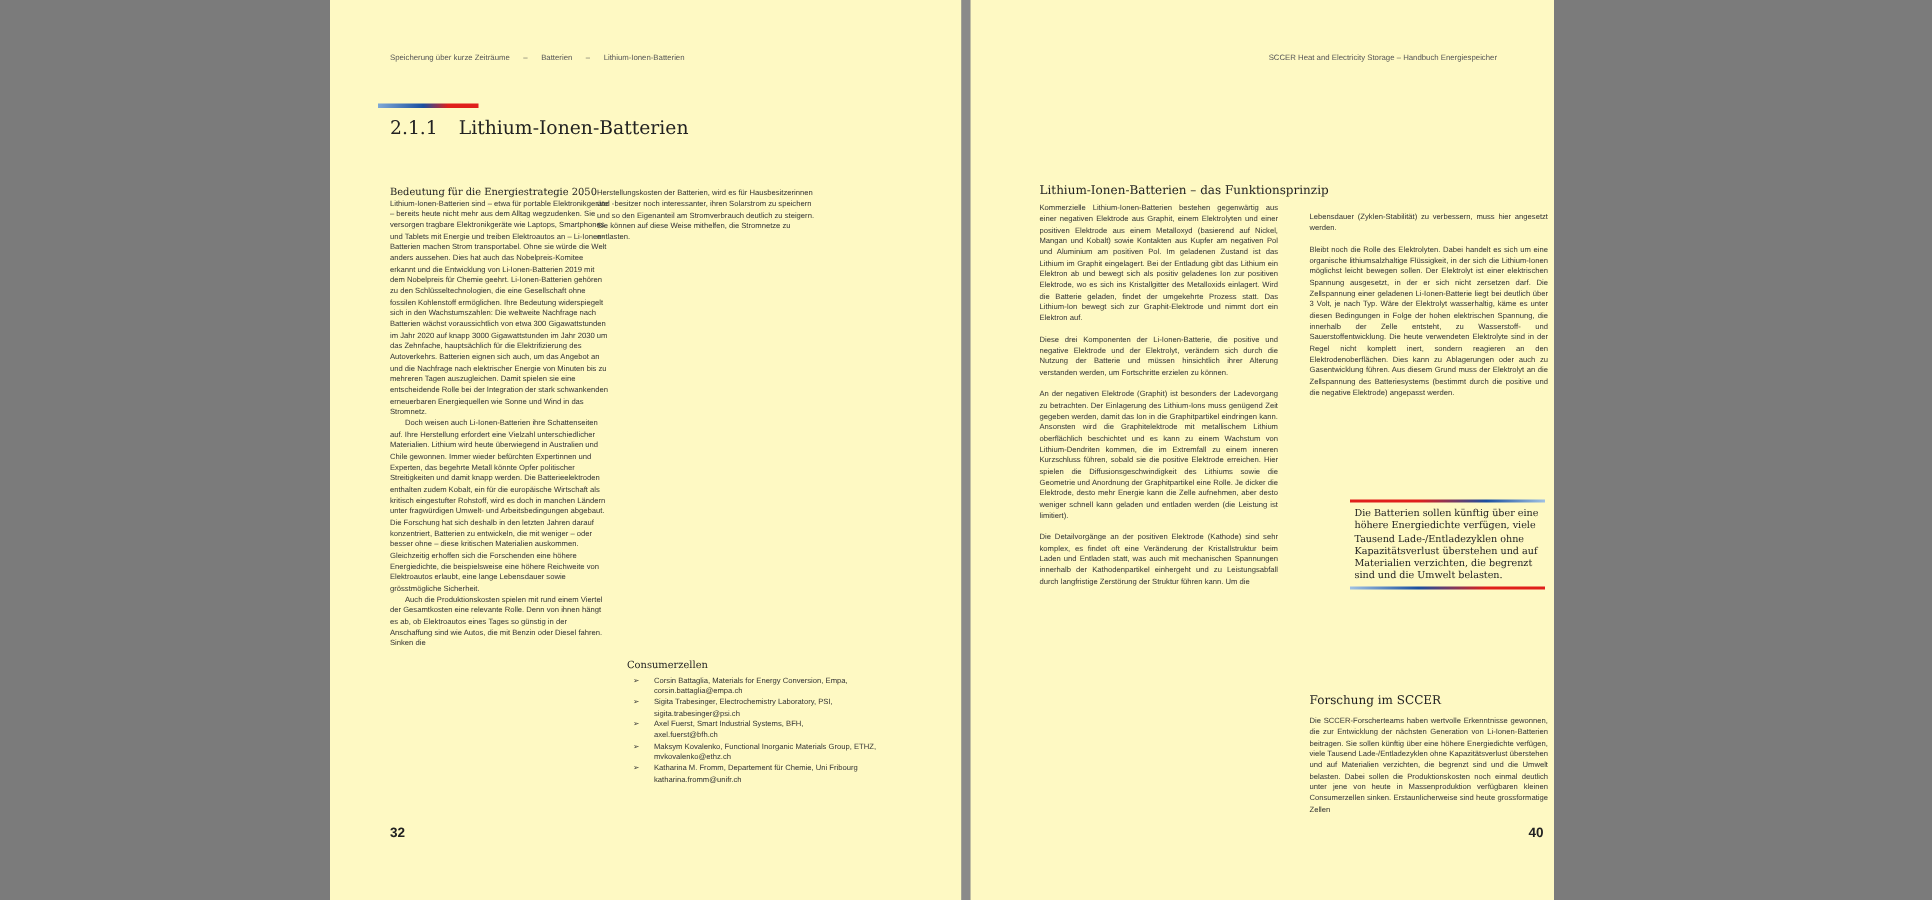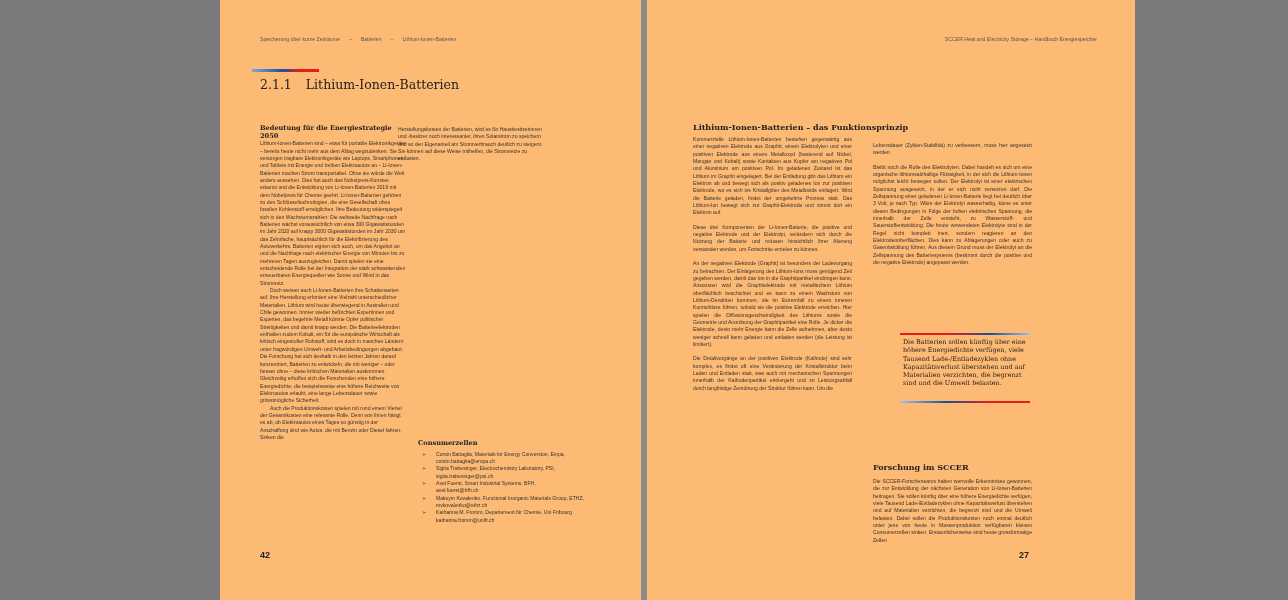--- a/index.html
+++ b/index.html
@@ -4,24 +4,24 @@
 <style>
   html, body { margin: 0; padding: 0; }
   body {
     width: 1288px; height: 600px; overflow: hidden;
     background: #7b7b7b;
     font-family: "Liberation Sans", sans-serif;
     position: relative;
   }
   .page {
     position: absolute; top: 0; height: 600px;
-    background: #fdba74;
+    background: #fef9c3;
   }
   #page-left { left: 220px; width: 421px; }
-  #page-right { left: 647px; width: 488px; }
+  #page-right { left: 647px; width: 389px; }
   .gutter {
     position: absolute; left: 641px; top: 0; width: 6px; height: 600px;
     background: #8a8a8a;
   }
   .running-head {
     position: absolute; top: 36px;
     font-size: 5.2px; color: #555; white-space: nowrap;
   }
   .running-head .sep { margin: 0 9px; }
   .accent-bar {
@@ -35,21 +35,21 @@
   }
   .chapter-title .num { margin-right: 14px; }
   .col {
     position: absolute; font-size: 5.1px; line-height: 7.35px; color: #333;
   }
   .col p { margin: 0; }
   .col p.indent { text-indent: 10px; }
   .col p.gap { margin-top: 7px; }
   .col.justify p { text-align: justify; }
   .heading {
-    font-family: "DejaVu Serif", serif; font-weight: bold; color: #222;
+    font-family: "DejaVu Serif", serif; font-weight: normal; color: #222;
   }
   .h-small { font-size: 6.6px; line-height: 7.6px; }
   .h-med { font-size: 8px; line-height: 10px; }
   .contact-list { list-style: none; margin: 3px 0 0 0; padding: 0; }
   .contact-list li { position: relative; padding-left: 18px; }
   .contact-list li .bullet { position: absolute; left: 4px; top: 0; }
   .page-number {
     position: absolute; top: 550px;
     font-family: "Liberation Sans", sans-serif; font-weight: bold;
     font-size: 9px; color: #222;
@@ -59,21 +59,21 @@
   }
   .quote-rule {
     height: 2px;
     background: linear-gradient(90deg, #e0201b 0%, #e0201b 35%, #1a4fa0 70%, #9fc1e3 100%);
   }
   .quote-rule.bottom {
     background: linear-gradient(90deg, #9fc1e3 0%, #1a4fa0 35%, #e0201b 70%, #e0201b 100%);
   }
   .quote-text {
     font-family: "DejaVu Serif", serif; font-size: 6.4px; line-height: 8.3px;
-    color: #222; padding: 3px 0 13px 3px;
+    color: #222; padding: 3px 0 3px 3px;
   }
 </style>
 </head>
 <body>
 
 <div class="page" id="page-left">
   <div class="running-head" style="left:40px;">
     <span>Speicherung über kurze Zeiträume</span><span class="sep">–</span><span>Batterien</span><span class="sep">–</span><span>Lithium-Ionen-Batterien</span>
   </div>
 
@@ -117,21 +117,21 @@
         <div>mvkovalenko@ethz.ch</div>
       </li>
       <li>
         <span class="bullet">➢</span>
         <div>Katharina M. Fromm, Departement für Chemie, Uni Fribourg</div>
         <div>katharina.fromm@unifr.ch</div>
       </li>
     </ul>
   </div>
 
-  <div class="page-number" style="left:40px;">42</div>
+  <div class="page-number" style="left:40px;">32</div>
 </div>
 
 <div class="gutter"></div>
 
 <div class="page" id="page-right">
   <div class="running-head" style="right:38px;">SCCER Heat and Electricity Storage – Handbuch Energiespeicher</div>
 
   <div class="col justify" style="left:46px; top:122px; width:159px;">
     <div class="heading h-med" style="white-space:nowrap; margin-bottom:4px;">Lithium-Ionen-Batterien – das Funktionsprinzip</div>
     <p>Kommerzielle Lithium-Ionen-Batterien bestehen gegenwärtig aus einer negativen Elektrode aus Graphit, einem Elektrolyten und einer positiven Elektrode aus einem Metalloxyd (basierend auf Nickel, Mangan und Kobalt) sowie Kontakten aus Kupfer am negativen Pol und Aluminium am positiven Pol. Im geladenen Zustand ist das Lithium im Graphit eingelagert. Bei der Entladung gibt das Lithium ein Elektron ab und bewegt sich als positiv geladenes Ion zur positiven Elektrode, wo es sich ins Kristallgitter des Metalloxids einlagert. Wird die Batterie geladen, findet der umgekehrte Prozess statt. Das Lithium-Ion bewegt sich zur Graphit-Elektrode und nimmt dort ein Elektron auf.</p>
@@ -149,14 +149,14 @@
     <div class="quote-rule"></div>
     <div class="quote-text">Die Batterien sollen künftig über eine höhere Energiedichte verfügen, viele Tausend Lade-/Entladezyklen ohne Kapazitätsverlust überstehen und auf Materialien verzichten, die begrenzt sind und die Umwelt belasten.</div>
     <div class="quote-rule bottom"></div>
   </div>
 
   <div class="col justify" style="left:226px; top:414px; width:159px;margin-top:48px;">
     <div class="heading h-med" style="margin-bottom:6px;">Forschung im SCCER</div>
     <p>Die SCCER-Forscherteams haben wertvolle Erkenntnisse gewonnen, die zur Entwicklung der nächsten Generation von Li-Ionen-Batterien beitragen. Sie sollen künftig über eine höhere Energiedichte verfügen, viele Tausend Lade-/Entladezyklen ohne Kapazitätsverlust überstehen und auf Materialien verzichten, die begrenzt sind und die Umwelt belasten. Dabei sollen die Produktionskosten noch einmal deutlich unter jene von heute in Massenproduktion verfügbaren kleinen Consumerzellen sinken. Erstaunlicherweise sind heute grossformatige Zellen</p>
   </div>
 
-  <div class="page-number" style="left:372px;">27</div>
+  <div class="page-number" style="left:372px;">40</div>
 </div>
 
 </body></html>

